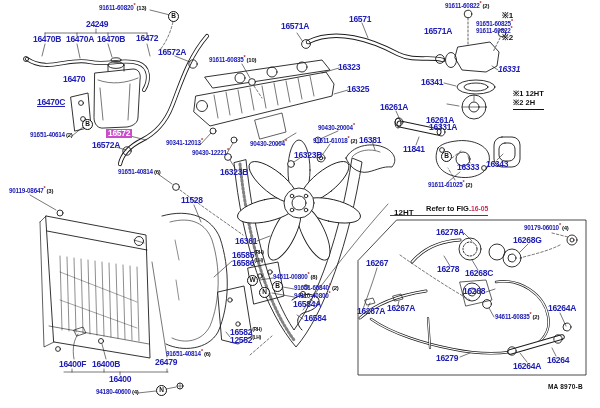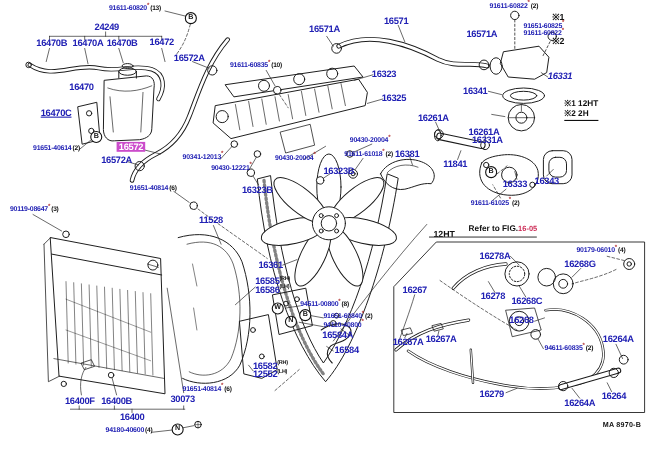--- a/index.html
+++ b/index.html
@@ -314,21 +314,21 @@
       <div class="lbl n" style="left: 273px; top: 274px;"><span class="t">94511-00800</span><span class="star">*</span><span class="q">(8)</span></div>
       <div class="lbl n" style="left: 294px; top: 285px;"><span class="t">91651-60840</span><span class="star">*</span><span class="q">(2)</span></div>
       <div class="lbl n" style="left: 294px; top: 293px;"><span class="t">94110-40800</span><span class="star">*</span></div>
       <div class="lbl p" style="left: 293px; top: 300px;"><span class="t">16584A</span></div>
       <div class="lbl p" style="left: 304px; top: 314px;"><span class="t">16584</span></div>
       <div class="lbl p" style="left: 230px; top: 328px;"><span class="t">16582</span><span class="sx">(RH)</span></div>
       <div class="lbl p" style="left: 230px; top: 336px;"><span class="t">12552</span><span class="sx">(LH)</span></div>
       <div class="lbl n" style="left: 166px; top: 351px;"><span class="t">91651-40814</span><span class="star">*</span><span class="q">(6)</span></div>
       <div class="lbl p" style="left: 59px; top: 360px;"><span class="t">16400F</span></div>
       <div class="lbl p" style="left: 92px; top: 360px;"><span class="t">16400B</span></div>
-      <div class="lbl p" style="left: 155px; top: 358px;"><span class="t">30073</span></div>
+      <div class="lbl p" style="left: 155px; top: 358px;"><span class="t">26479</span></div>
       <div class="lbl p" style="left: 109px; top: 375px;"><span class="t">16400</span></div>
       <div class="lbl n" style="left: 96px; top: 389px;"><span class="t">94180-40600</span><span class="q">(4)</span></div>
       <div class="lbl p" style="left: 436px; top: 228px;"><span class="t">16278A</span></div>
       <div class="lbl n" style="left: 524px; top: 225px;"><span class="t">90179-06010</span><span class="star">*</span><span class="q">(4)</span></div>
       <div class="lbl p" style="left: 513px; top: 236px;"><span class="t">16268G</span></div>
       <div class="lbl p" style="left: 366px; top: 259px;"><span class="t">16267</span></div>
       <div class="lbl p" style="left: 437px; top: 265px;"><span class="t">16278</span></div>
       <div class="lbl p" style="left: 465px; top: 269px;"><span class="t">16268C</span></div>
       <div class="lbl p" style="left: 463px; top: 287px;"><span class="t">16268</span></div>
       <div class="lbl p" style="left: 357px; top: 307px;"><span class="t">16267A</span></div>

